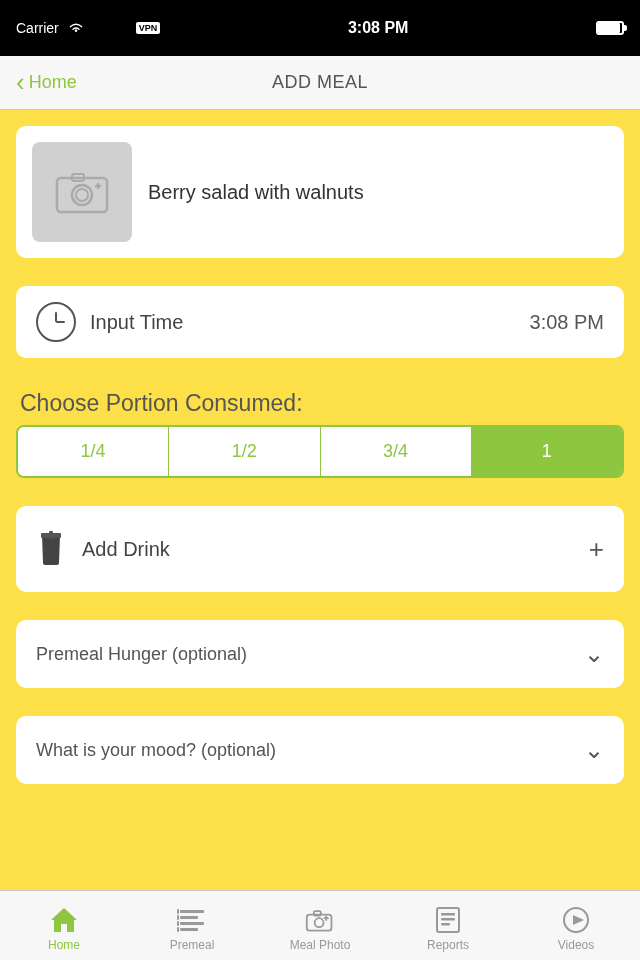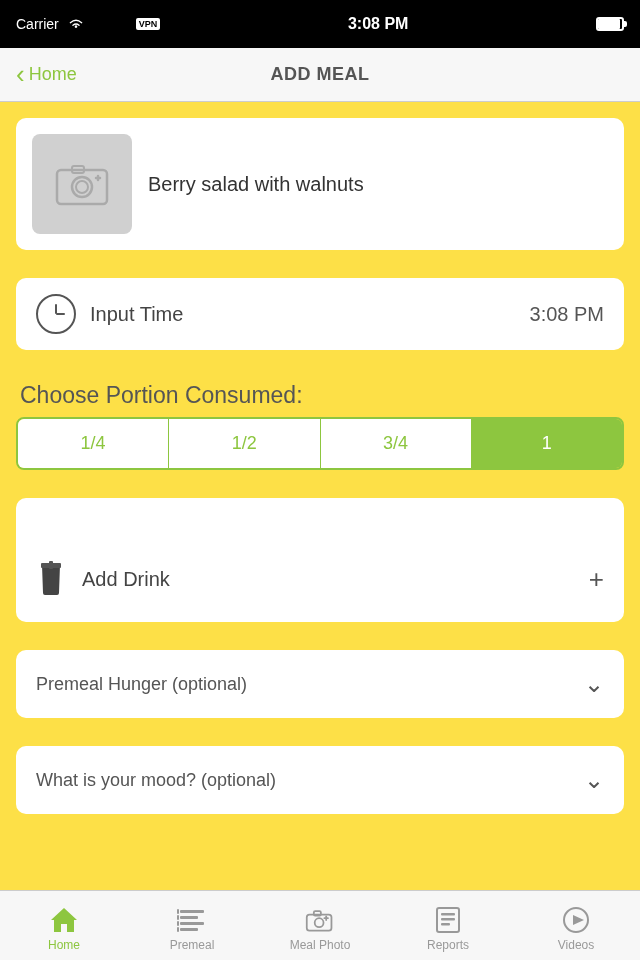--- a/index.html
+++ b/index.html
@@ -9,21 +9,21 @@
       height: 960px;
       background: #f0f0f0;
       font-family: -apple-system, 'Helvetica Neue', Arial, sans-serif;
       overflow: hidden;
     }
 
     
     .status-bar {
       background: #000;
       color: #fff;
-      height: 48px;
+      height: 56px;
       display: flex;
       align-items: center;
       justify-content: space-between;
       padding: 0 16px;
       font-size: 14px;
       font-weight: 500;
     }
     .status-bar-left { display: flex; align-items: center; gap: 8px; }
     .status-bar-center { font-size: 16px; font-weight: 600; }
     .status-bar-right { display: flex; align-items: center; gap: 6px; }
@@ -83,21 +83,21 @@
     }
     .nav-back .chevron {
       font-size: 26px;
       font-weight: 300;
       line-height: 1;
       margin-top: -2px;
     }
     .nav-back-label { font-size: 18px; font-weight: 400; }
     .nav-title {
       font-size: 18px;
-      font-weight: 700;
+      font-weight: 400;
       color: #555;
       letter-spacing: 0.5px;
     }
 
     
     .content {
       background: #fde047;
       padding: 16px;
       display: flex;
       flex-direction: column;
@@ -199,21 +199,20 @@
       background: #8dc63f;
       color: #fff;
     }
 
     
     .add-drink-row {
       display: flex;
       align-items: center;
       padding: 25px 20px;
       gap: 16px;
-      margin-top: 38px;
     }
     .add-drink-label {
       flex: 1;
       font-size: 20px;
       color: #444;
     }
     .plus-icon {
       font-size: 26px;
       color: #555;
       font-weight: 300;

